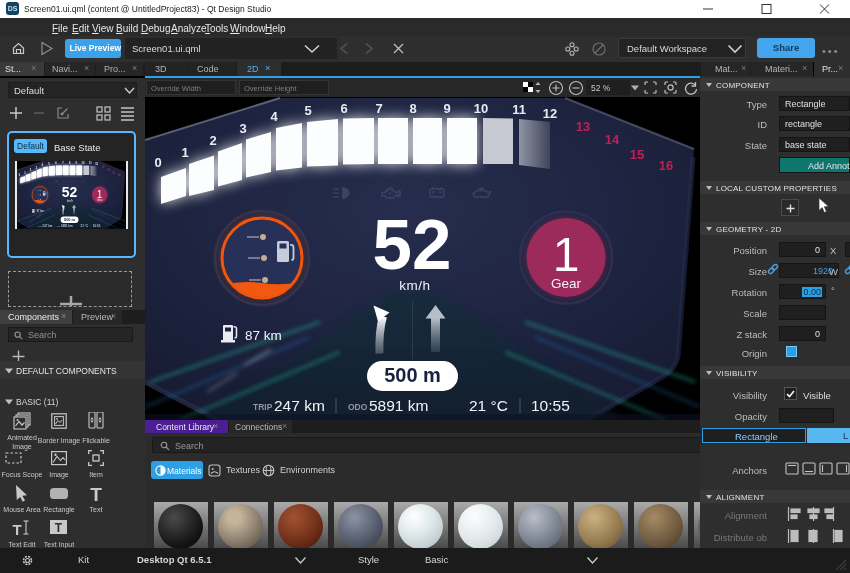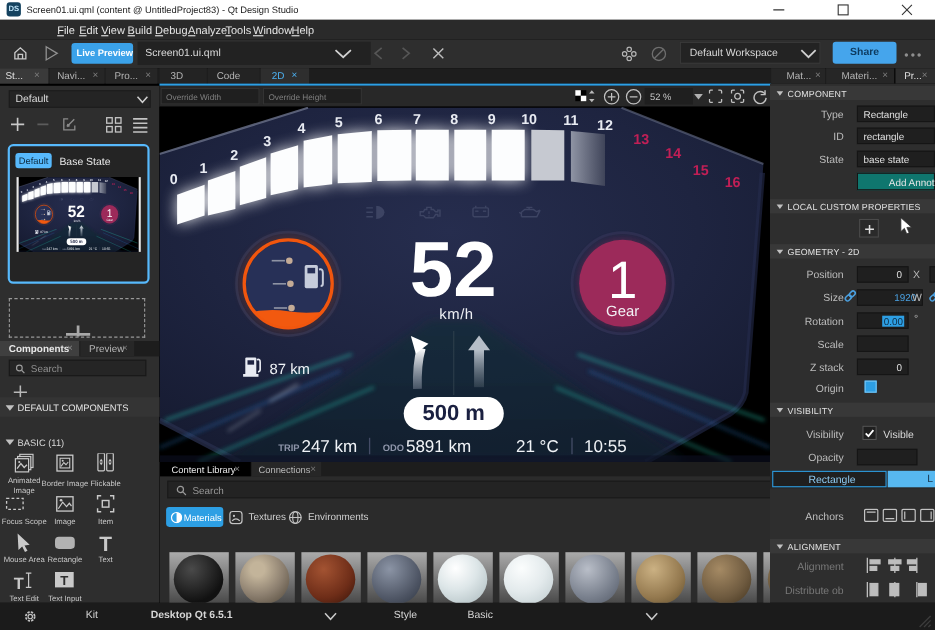--- a/index.html
+++ b/index.html
@@ -188,21 +188,21 @@
   </div>
 
   <div class="abs" style="left:8px;top:193px;width:124px;height:36px;background:#2a2a2a;border:1.5px dashed #999;box-sizing:border-box;overflow:hidden;">
     <svg class="abs" style="left:49px;top:22px" width="26" height="14" viewBox="0 0 26 14">
         <path d="M13,2 L13,17 M2,10 L24,10" stroke="#a8a8a8" stroke-width="2.5"></path>
       </svg>
   </div>
 
   <div class="abs" style="left:0;top:232px;width:145px;height:14px;background:#1d1d1d;">
     <div class="abs" style="left:0;top:0;width:72px;height:14px;background:#3f3f3f;">
-        <span class="abs" style="left:8px;top:2px;font-size:9px;color:#e8e8e8;font-weight:bold;">Components</span>
+        <span class="abs" style="left:8px;top:2px;font-size:9px;color:#e8e8e8;">Components</span>
         <span class="abs" style="left:61px;top:1px;font-size:9px;color:#888;">×</span>
       </div>
     <div class="abs" style="left:73px;top:0;width:49px;height:14px;background:#272727;">
         <span class="abs" style="left:8px;top:2px;font-size:9px;color:#b8b8b8;">Preview</span>
         <span class="abs" style="left:38px;top:1px;font-size:9px;color:#777;">×</span>
       </div>
   </div>
 
   <div class="abs" style="left:8px;top:249px;width:125px;height:15px;background:#252525;border:1px solid #191919;box-sizing:border-box;">
     <svg class="abs" style="left:5px;top:3px" width="9" height="9" viewBox="0 0 9 9">
@@ -338,21 +338,21 @@
 </div>
 
 <div class="abs" id="canvas">
   <svg width="555" height="323" viewBox="0 0 555 323">
       <use href="#dash"></use>
     </svg>
 </div>
 
 <div class="abs" id="contentlib">
   <div class="abs" style="left:0;top:0;width:555px;height:13px;background:#1d1d1d;">
-    <div class="abs" style="left:0;top:0;width:83px;height:13px;background:#000000;">
+    <div class="abs" style="left:0;top:0;width:83px;height:13px;background:#4c1d95;">
         <span class="abs" style="left:11px;top:1.5px;font-size:8.5px;color:#e8e8e8;">Content Library</span>
         <span class="abs" style="left:68px;top:0.5px;font-size:9px;color:#888;">×</span>
       </div>
     <div class="abs" style="left:84px;top:0;width:63px;height:13px;background:#272727;">
         <span class="abs" style="left:6px;top:1.5px;font-size:8.5px;color:#b8b8b8;">Connections</span>
         <span class="abs" style="left:53px;top:0.5px;font-size:9px;color:#777;">×</span>
       </div>
   </div>
   <div class="abs" style="left:7px;top:17px;width:691px;height:16px;background:#232323;border:1px solid #191919;box-sizing:border-box;">
     <svg class="abs" style="left:7px;top:3px" width="10" height="10" viewBox="0 0 10 10">

